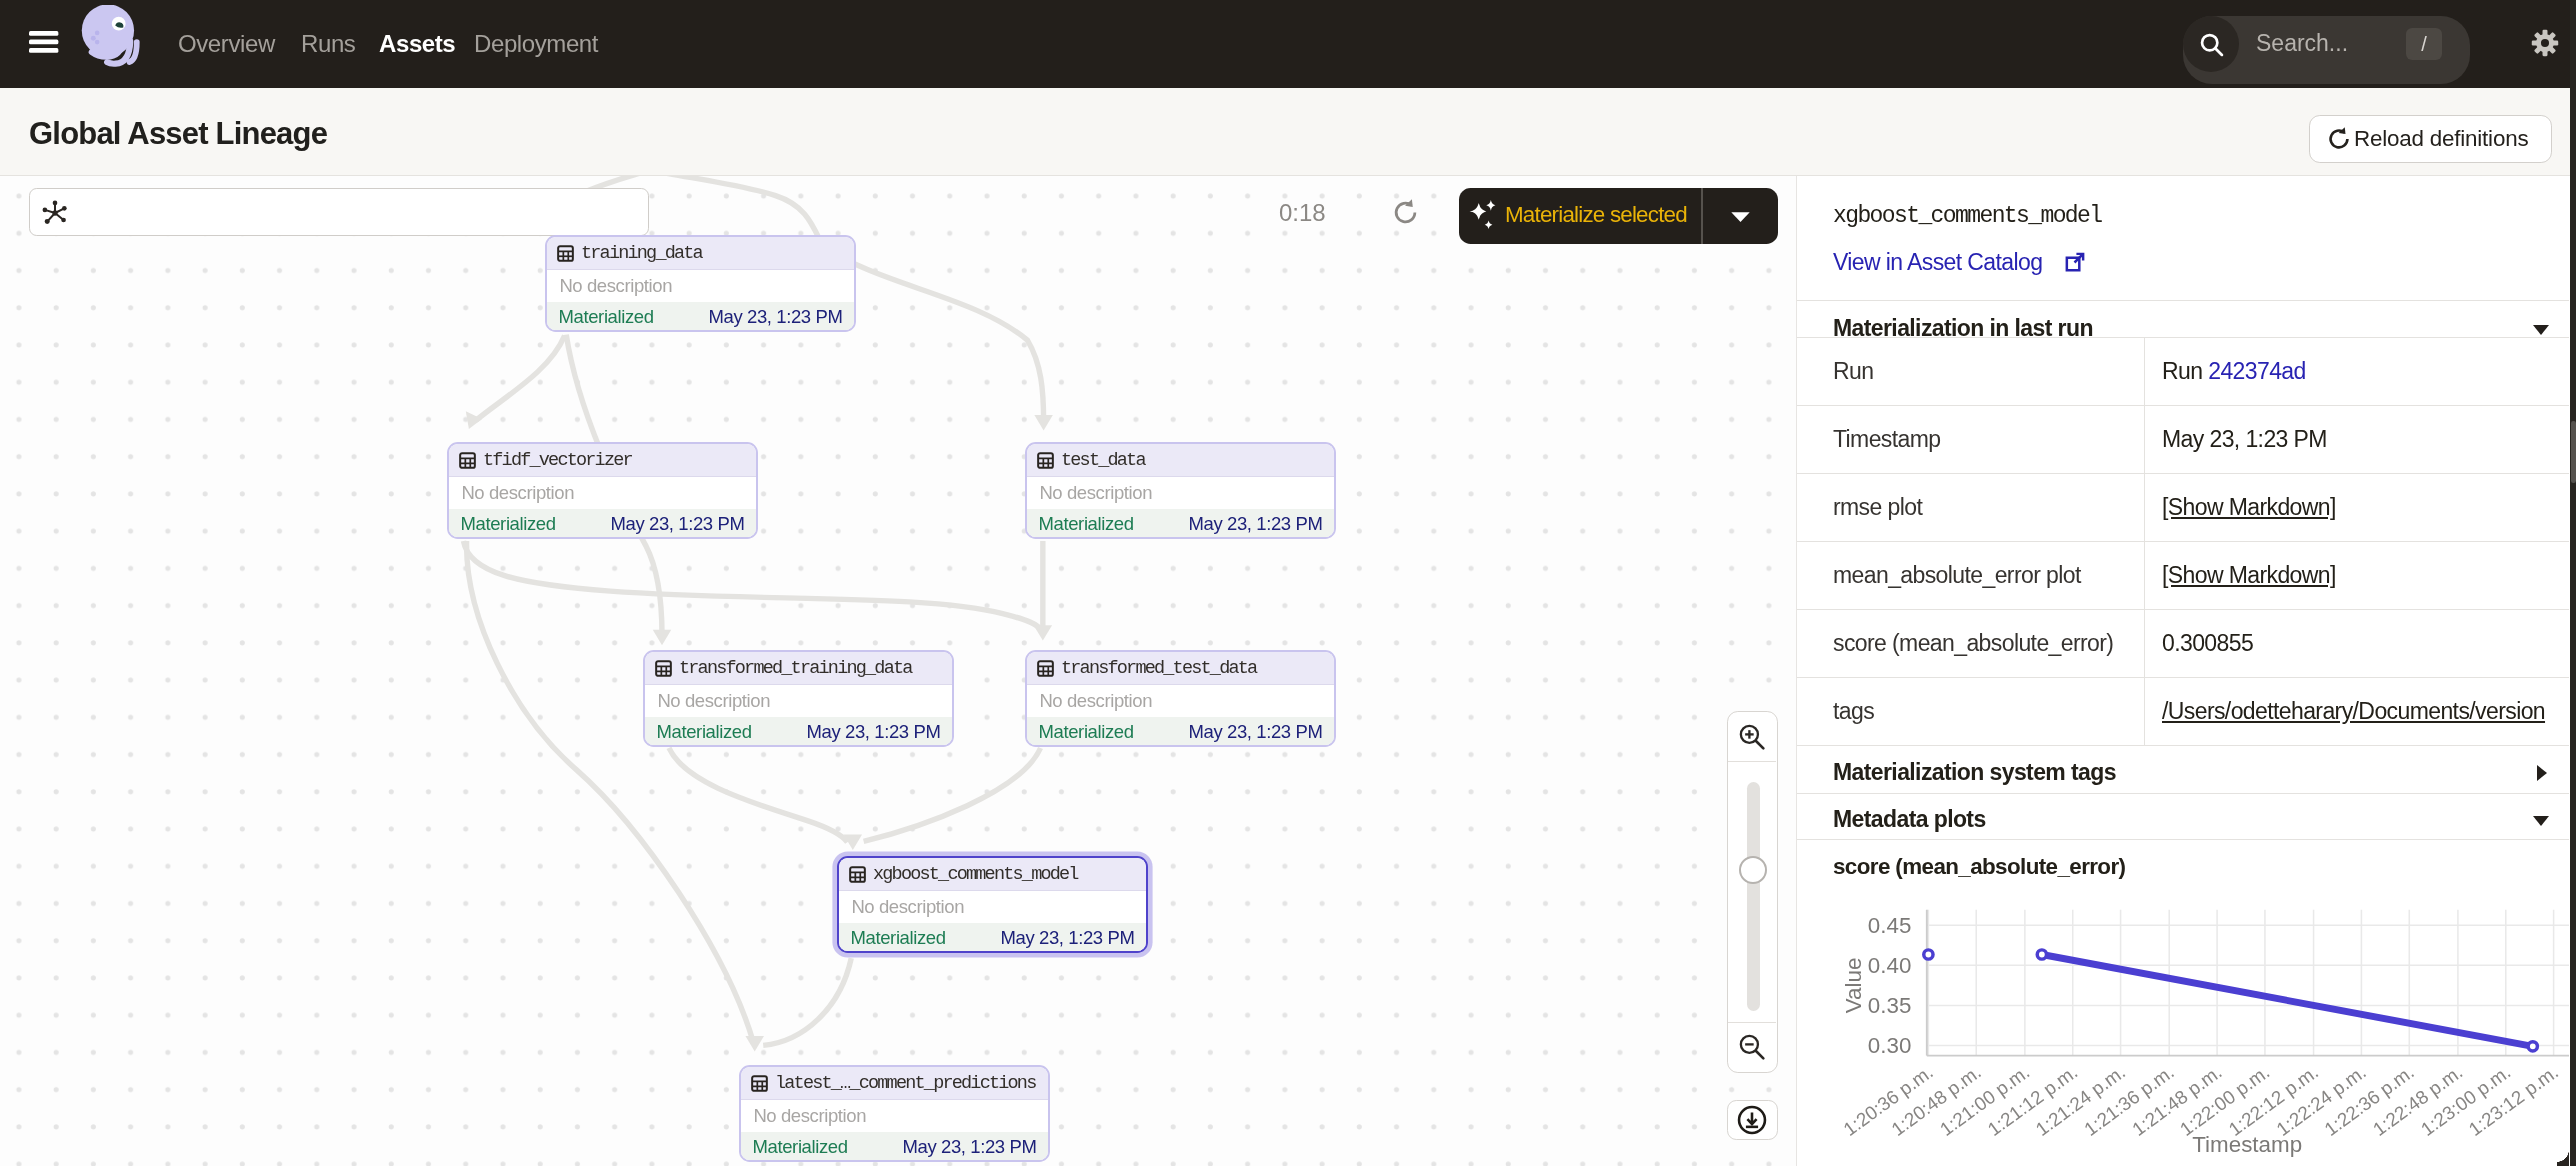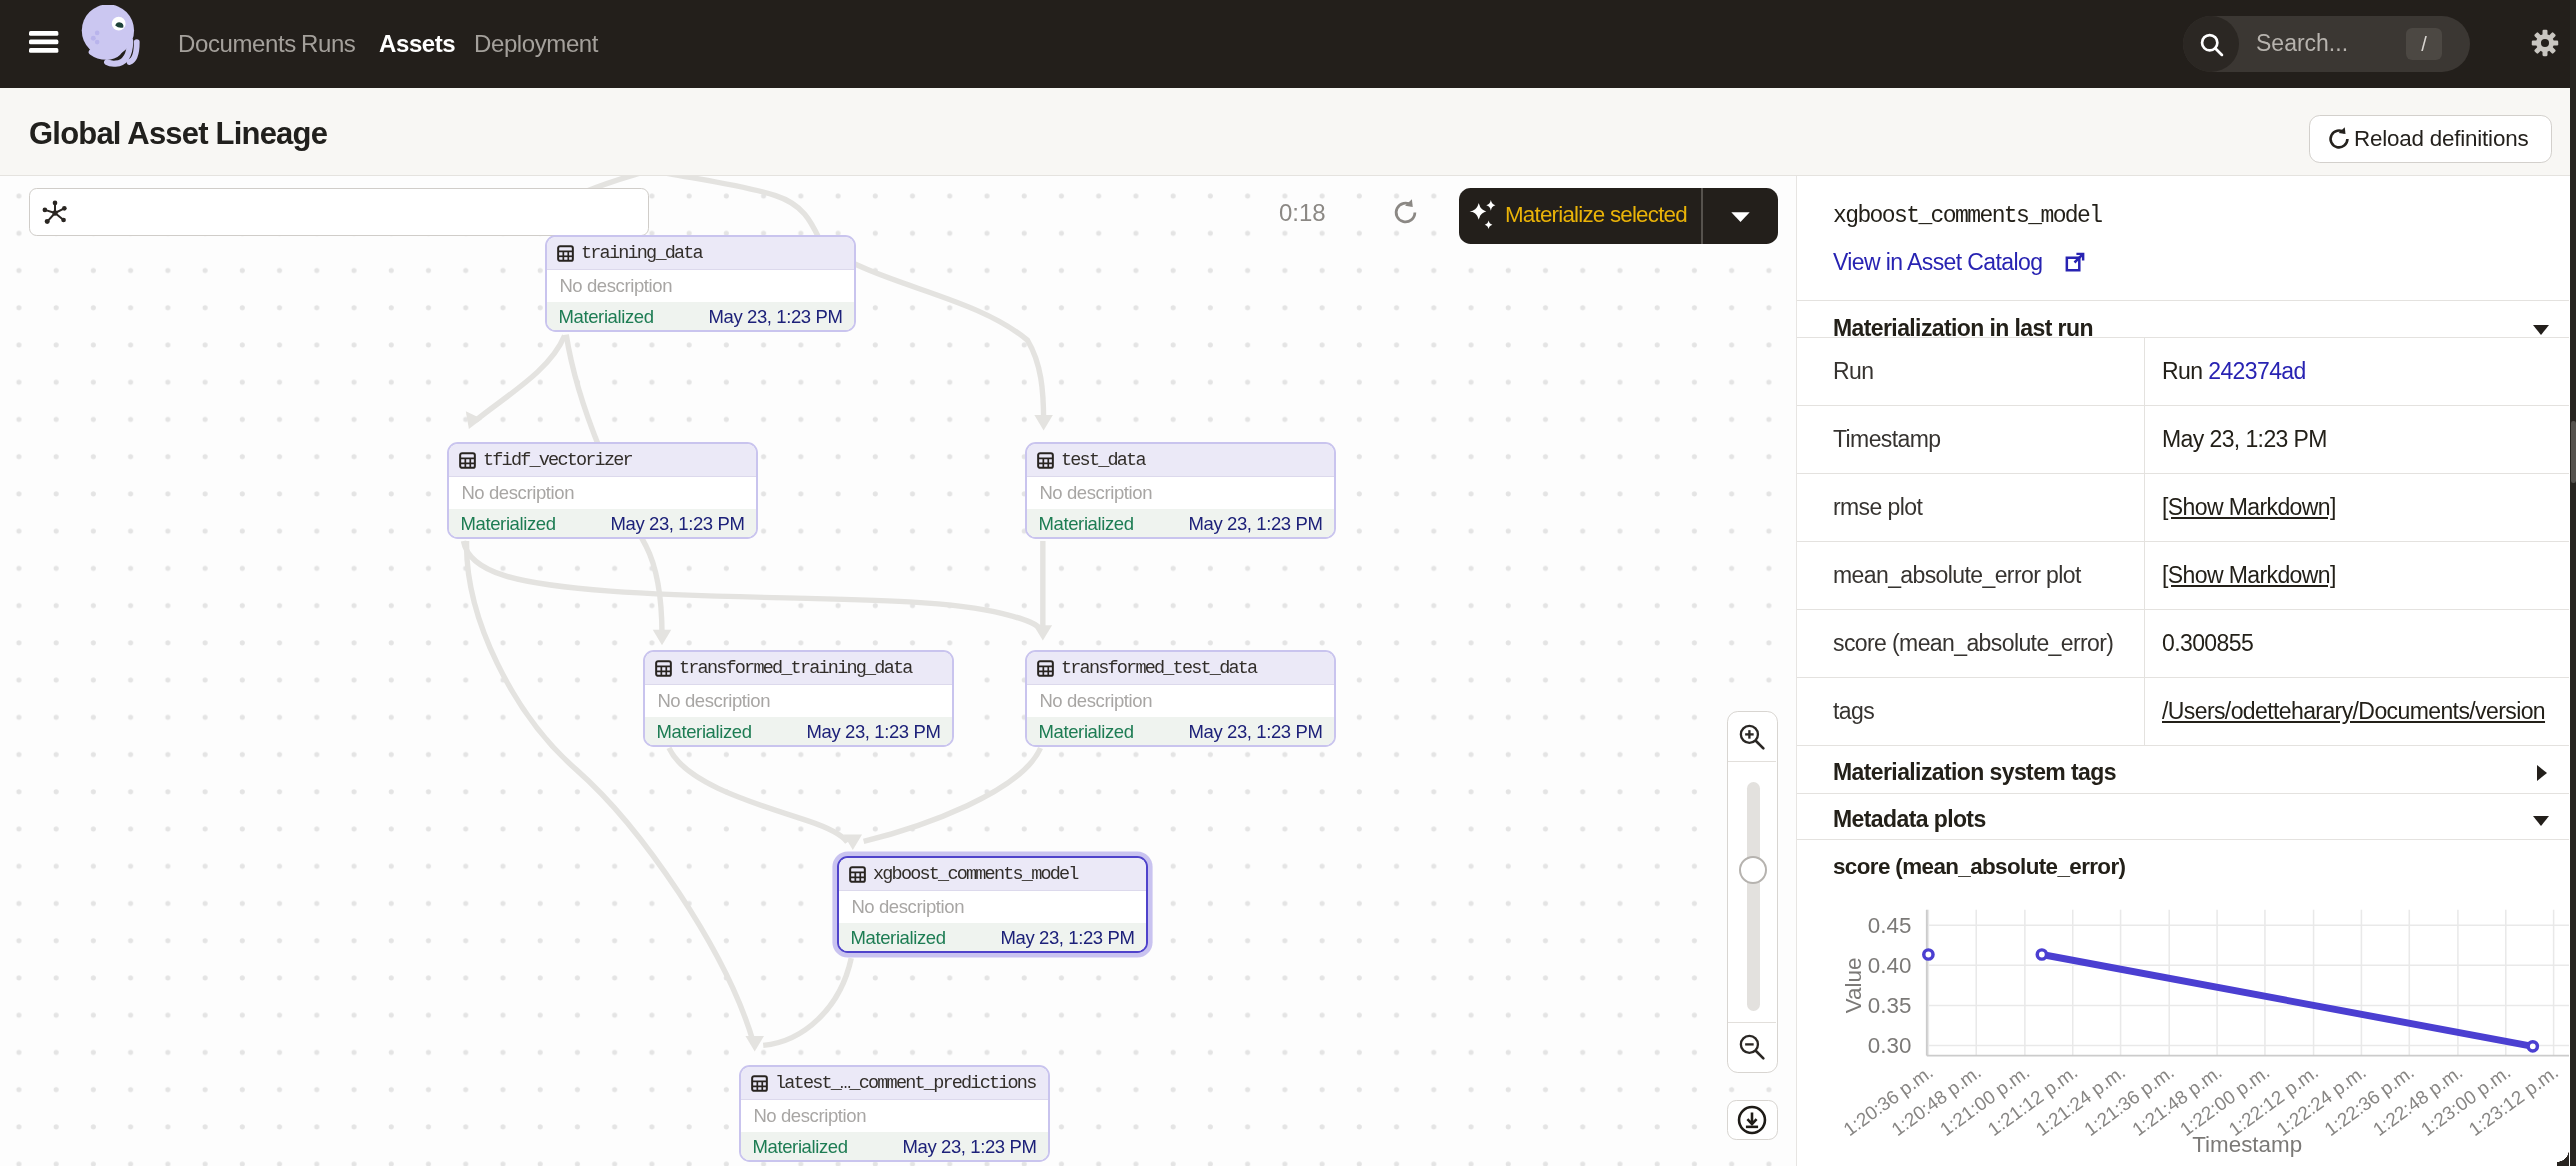--- a/index.html
+++ b/index.html
@@ -4,21 +4,21 @@
 <style>
 * { margin:0; padding:0; box-sizing:border-box; }
 html,body { width:2576px; height:1167px; overflow:hidden; background:#fff;
   font-family:"Liberation Sans", sans-serif; }
 #page { position:relative; width:2576px; height:1167px; overflow:hidden; }
 
 
 #nav { position:absolute; left:0; top:0; width:2576px; height:88px; background:#231f1b; }
 .navlink { position:absolute; top:0; height:88px; line-height:88px; font-size:24px; color:#a4a09b; letter-spacing:-0.4px; }
 .navlink.active { color:#ffffff; font-weight:bold; }
-#searchpill { position:absolute; left:2183px; top:16px; width:287px; height:56px;
+#searchpill { position:absolute; left:2183px; top:16px; width:287px; height:68px;
   background:#3b3733; border-radius:29px; }
 #searchpill .circ { position:absolute; left:0; top:0; width:56px; height:56px; border-radius:50%; background:#2b2723; }
 #searchpill .ph { position:absolute; left:73px; top:0; height:56px; line-height:55px; font-size:23px; color:#b7b3ae; }
 #searchpill .key { position:absolute; left:223px; top:12.4px; width:36px; height:32px; background:#4c4843; border-radius:6.2px;
   color:#d8d5d1; font-size:20px; text-align:center; line-height:32px; }
 
 
 #phead { position:absolute; left:0; top:88px; width:2576px; height:88px; background:#f8f7f4; border-bottom:1.5px solid #e5e3df; }
 #phead h1 { position:absolute; left:29px; top:28px; font-size:31px; font-weight:700; color:#21201d; letter-spacing:-0.8px; }
 #reloadbtn { position:absolute; left:2309px; top:27px; width:243px; height:48px; background:#fff;
@@ -88,21 +88,21 @@
         <path d="M64 47 Q63 75 45 76 Q38 76.5 34 74" stroke-width="8"></path>
         <path d="M72.5 48 Q72.5 71 63 74" stroke-width="7.5"></path>
       </g>
       <circle cx="35" cy="33" r="34" fill="#cbc7f1"></circle>
       <circle cx="49" cy="24" r="9" fill="#fff"></circle>
       <path d="M44.5 26.5 q2 -5 6.5 -4 q5 1 4 6.5 q-6 1.5 -10.5 -2.5 Z" fill="#1e4238"></path>
       <circle cx="21" cy="36" r="3" fill="#b9b4ec"></circle>
       <circle cx="16" cy="43" r="3.2" fill="#b9b4ec"></circle>
       <circle cx="21" cy="48" r="3" fill="#b9b4ec"></circle>
     </svg>
-    <div class="navlink" style="left:178px">Documents</div>
+    <div class="navlink" style="left:178px">Overview</div>
     <div class="navlink" style="left:301px">Runs</div>
     <div class="navlink active" style="left:379px">Assets</div>
     <div class="navlink" style="left:474px">Deployment</div>
     <div id="searchpill">
       <div class="circ"></div>
       <svg width="26" height="26" viewBox="0 0 34 34" style="position:absolute;left:15.5px;top:15.5px">
         <circle cx="14" cy="14" r="10" stroke="#fff" stroke-width="3.5" fill="none"></circle>
         <line x1="21.5" y1="21.5" x2="30" y2="30" stroke="#fff" stroke-width="3.5" stroke-linecap="round"></line>
       </svg>
       <div class="ph">Search...</div>

